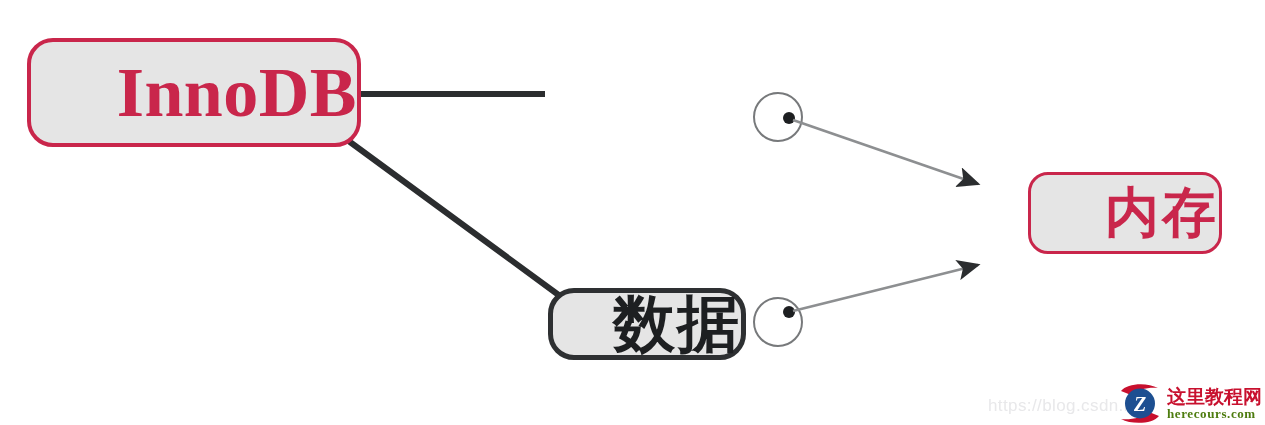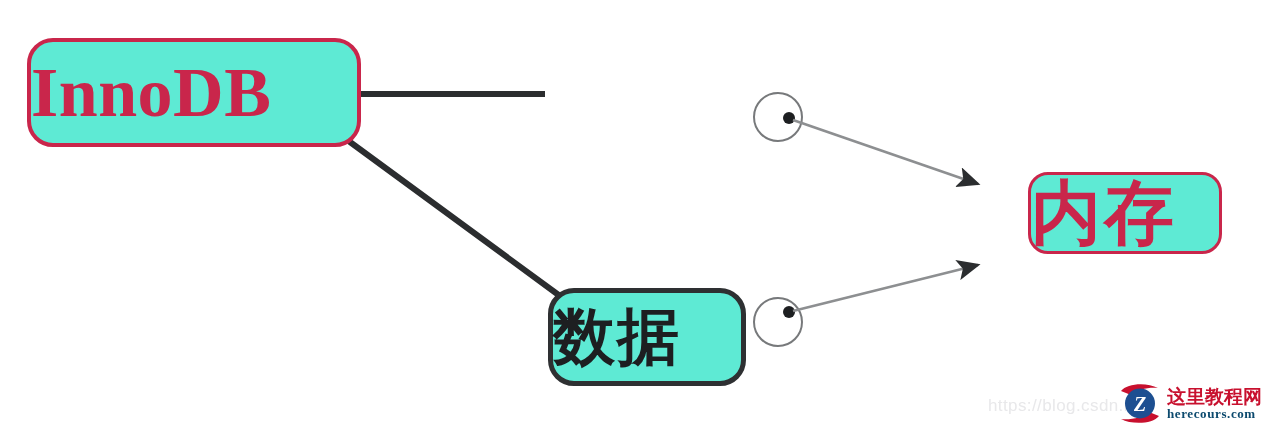--- a/index.html
+++ b/index.html
@@ -21,23 +21,23 @@
     position: absolute;
     left: 0;
     top: 0;
     width: 1265px;
     height: 425px;
   }
   .node-box {
     position: absolute;
     display: flex;
     align-items: center;
-    justify-content: flex-start;
+    justify-content: flex-end;
     box-sizing: border-box;
-    background: #5eead4;
+    background: #e5e5e5;
     user-select: none;
   }
   .node-accent {
     border: 4px solid #c9264b;
     border-radius: 26px;
     color: #c9264b;
   }
   .node-dark {
     border: 5px solid #2e3032;
     border-radius: 26px;
@@ -65,32 +65,32 @@
     left: 543px;
     top: 40px;
     width: 203px;
     height: 109px;
   }
   #index-box .label-cjk { font-size: 66px; letter-spacing: 2px; }
   #data-box {
     left: 548px;
     top: 288px;
     width: 198px;
-    height: 98px;
+    height: 72px;
   }
   #data-box .label-cjk { font-size: 62px; letter-spacing: 2px; }
   #memory-box {
     left: 1028px;
     top: 172px;
     width: 194px;
     height: 82px;
     border-width: 3px;
     border-radius: 20px;
   }
-  #memory-box .label-cjk { font-size: 70px; letter-spacing: 3px; }
+  #memory-box .label-cjk { font-size: 54px; letter-spacing: 3px; }
 
   
   #watermark-url {
     position: absolute;
     left: 988px;
     top: 396px;
     font-size: 17px;
     color: #e8e8ea;
     font-family: "Liberation Sans", sans-serif;
     letter-spacing: 0.4px;
@@ -123,21 +123,21 @@
     font-size: 19px;
     color: #c8102e;
     letter-spacing: 0px;
     line-height: 20px;
     white-space: nowrap;
   }
   #logo-domain {
     font-family: "Liberation Serif", serif;
     font-weight: bold;
     font-size: 13px;
-    color: #0c4a6e;
+    color: #4d7c0f;
     letter-spacing: 0.6px;
     line-height: 15px;
     white-space: nowrap;
   }
 </style>
 </head>
 <body>
 
 <div id="canvas">
 

